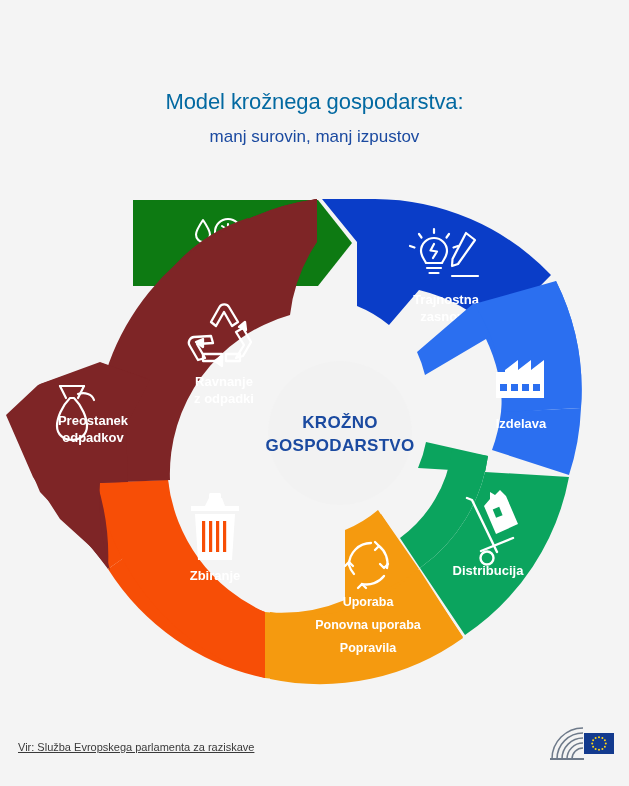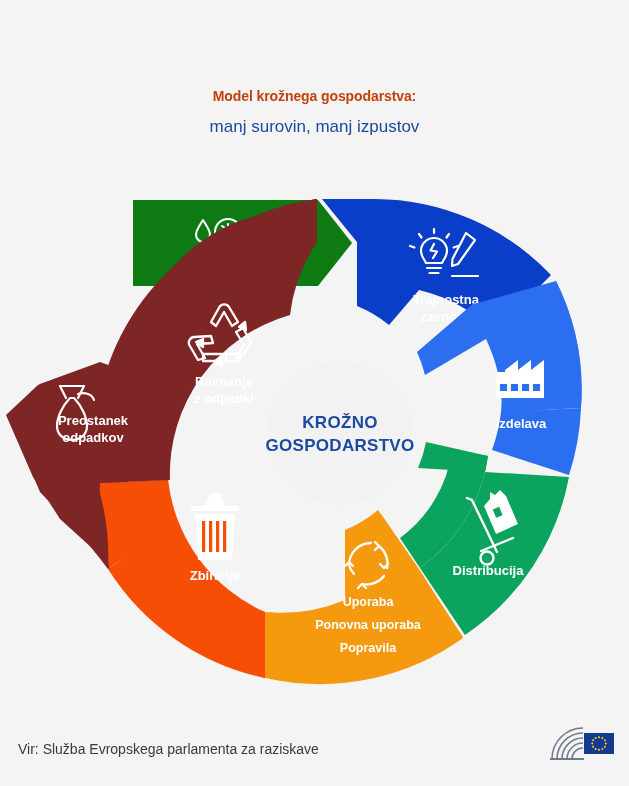--- a/index.html
+++ b/index.html
@@ -6,21 +6,21 @@
   body{
     width:629px;height:786px;
     background:#f4f4f4;
     font-family:"Liberation Sans", sans-serif;
     overflow:hidden;position:relative;
   }
   .title-block{
     position:absolute;top:88px;left:0;width:629px;text-align:center;
   }
   .title-main{
-    font-size:14px;font-weight:bold;color:#c2410c;
+    font-size:22px;font-weight:normal;color:#0369a1;
     letter-spacing:-.1px;line-height:1.25;
   }
   .title-sub{
     font-size:17px;font-weight:normal;color:#1b4aa0;
     line-height:1.35;margin-top:10px;
   }
   .wheel-wrap{position:absolute;top:180px;left:0;width:629px;height:520px;}
   svg{display:block;}
   .seg-label{
     font-family:"Liberation Sans", sans-serif;
@@ -28,21 +28,21 @@
   }
   .seg-label.s13{font-size:13px;}
   .seg-label.s125{font-size:12.5px;}
   .center-label{
     font-family:"Liberation Sans", sans-serif;
     font-weight:bold;fill:#1b4aa0;text-anchor:middle;font-size:17px;
     letter-spacing:.3px;
   }
   .footer-src{
     position:absolute;left:18px;top:741px;
-    font-size:14px;color:#3a3a3a;
+    font-size:11px;color:#3a3a3a;text-decoration:underline;
   }
   .ep-logo{position:absolute;left:548px;top:718px;width:68px;height:46px;}
 </style>
 </head>
 <body>
 
 <div class="title-block">
   <div class="title-main">Model krožnega gospodarstva:</div>
   <div class="title-sub">manj surovin, manj izpustov</div>
 </div>

